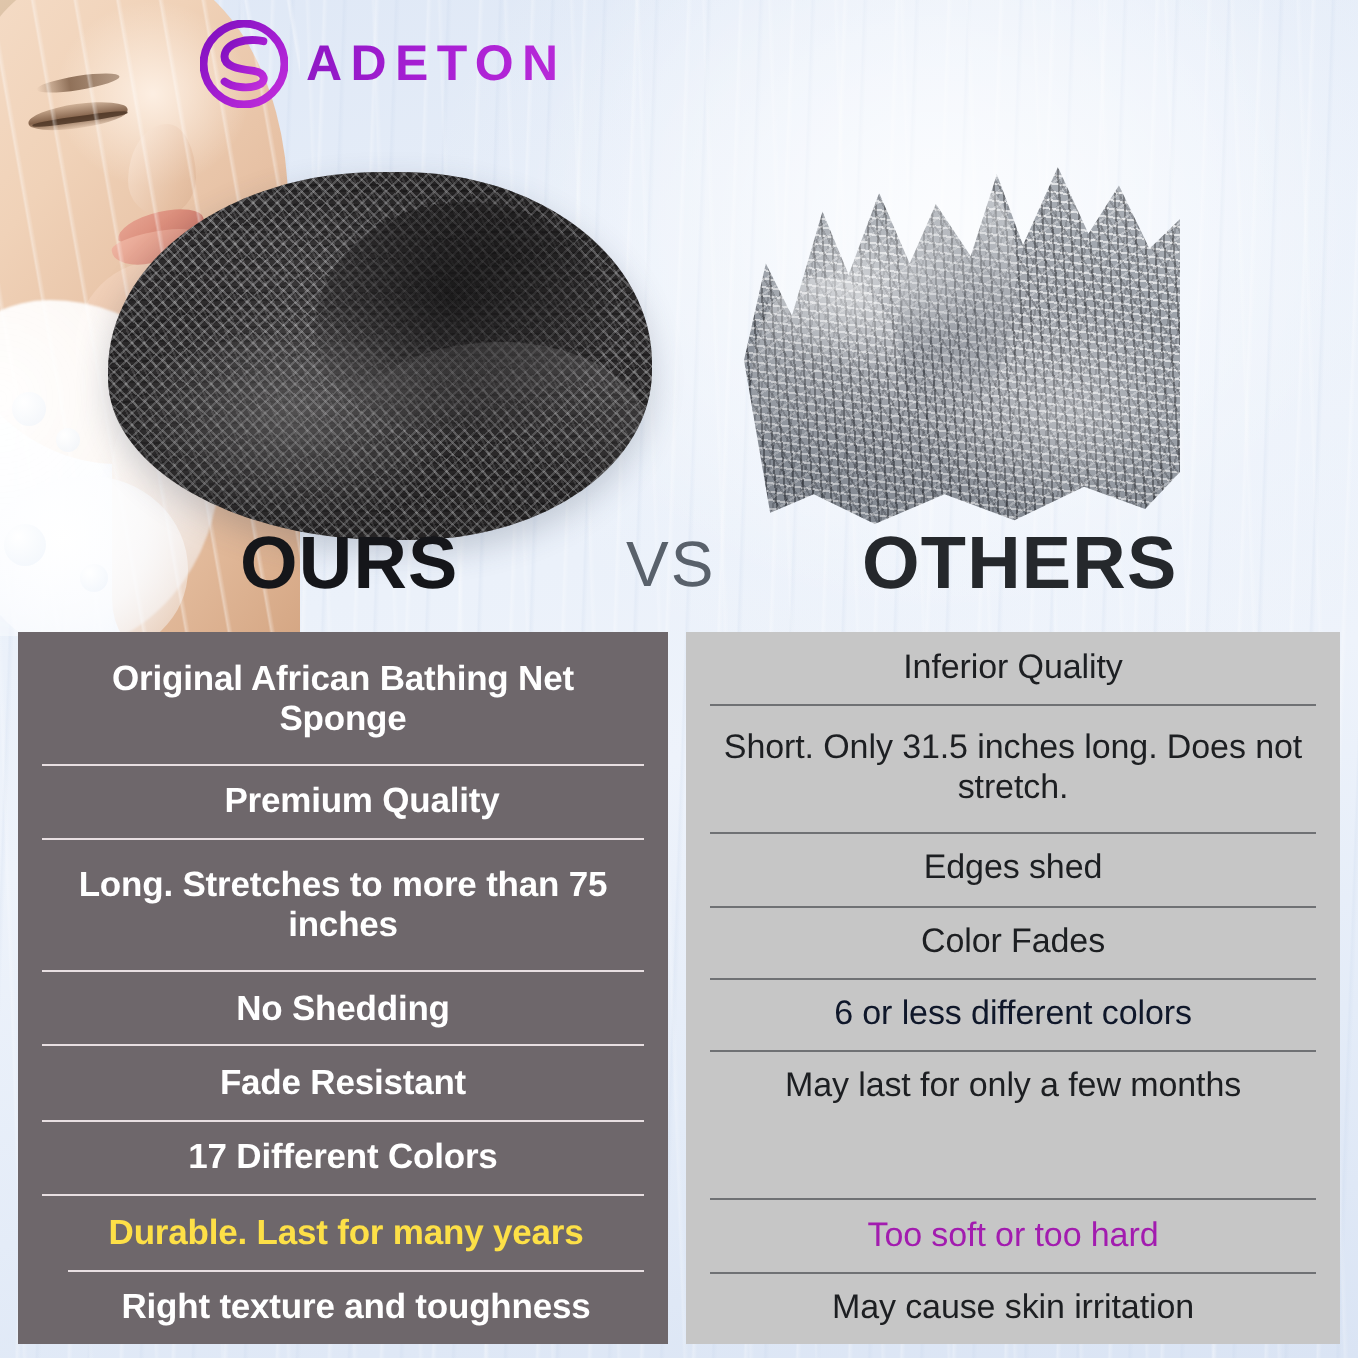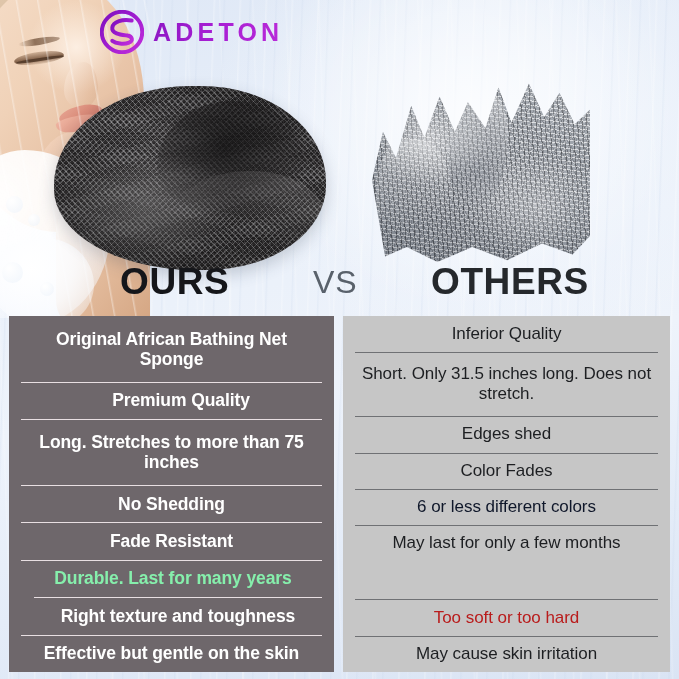--- a/index.html
+++ b/index.html
@@ -482,28 +482,28 @@
   <div class="heading heading-ours">OURS</div>
   <div class="heading heading-vs">VS</div>
   <div class="heading heading-others">OTHERS</div>
 
   <div class="panel panel-ours" id="panel-ours" style="background: rgb(110, 103, 107);">
       <div class="row tall" style="color: rgb(255, 255, 255);">Original African Bathing Net Sponge</div>
       <div class="row" style="color: rgb(255, 255, 255); padding-left: 32px;">Premium Quality</div>
       <div class="row tall" style="color: rgb(255, 255, 255);">Long. Stretches to more than 75 inches</div>
       <div class="row" style="color: rgb(255, 255, 255);">No Shedding</div>
       <div class="row" style="color: rgb(255, 255, 255);">Fade Resistant</div>
-      <div class="row" style="color: #86efac; padding-left: 16px;">Durable. Last for many years</div>
+      <div class="row" style="color: rgb(255, 255, 255);">17 Different Colors</div>
+      <div class="row" style="color: #fde047; padding-left: 16px;">Durable. Last for many years</div>
       <div class="row" style="color: rgb(255, 255, 255); margin-left: 13px;">Right texture and toughness</div>
-      <div class="row" style="color: rgb(255, 255, 255);">Effective but gentle on the skin</div>
     </div>
   <div class="panel panel-others" id="panel-others" style="background: rgb(198, 198, 198);">
       <div class="row" style="color: rgb(29, 31, 34);">Inferior Quality</div>
       <div class="row tall" style="color: rgb(29, 31, 34);">Short. Only 31.5 inches long. Does not stretch.</div>
       <div class="row" style="color: rgb(29, 31, 34);">Edges shed</div>
       <div class="row" style="color: rgb(29, 31, 34);">Color Fades</div>
       <div class="row" style="color: #0f172a;">6 or less different colors</div>
       <div class="row" style="color: rgb(29, 31, 34);">May last for only a few months</div>
-      <div class="row" style="color: #b91c1c; margin-top: 38px;">Too soft or too hard</div>
+      <div class="row" style="color: #a21caf; margin-top: 38px;">Too soft or too hard</div>
       <div class="row" style="color: rgb(29, 31, 34);">May cause skin irritation</div>
     </div>
 
 </div>
 
 </body></html>

